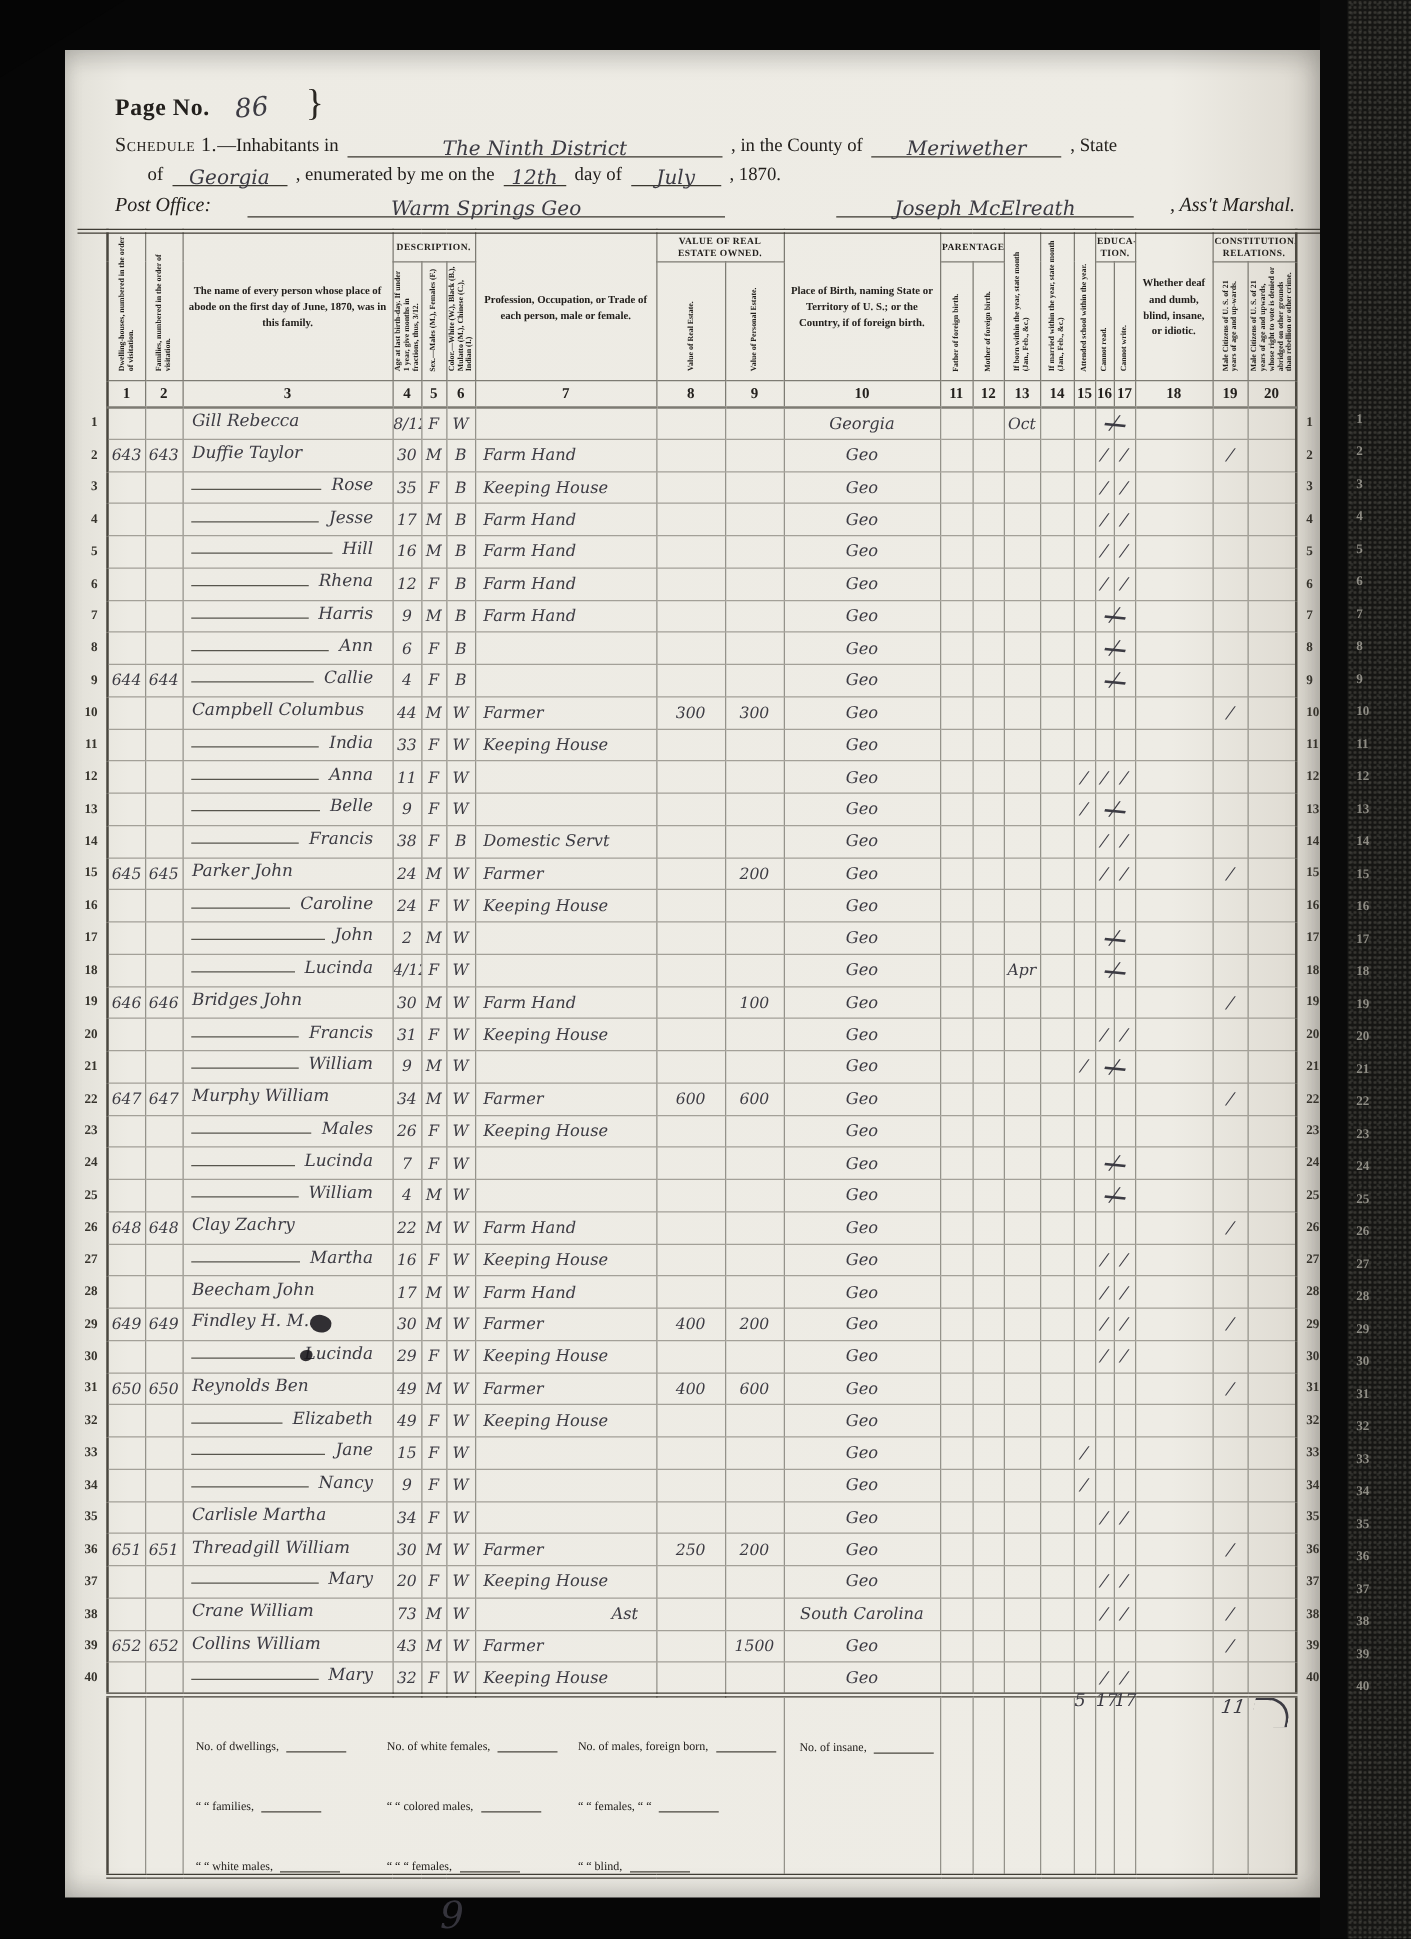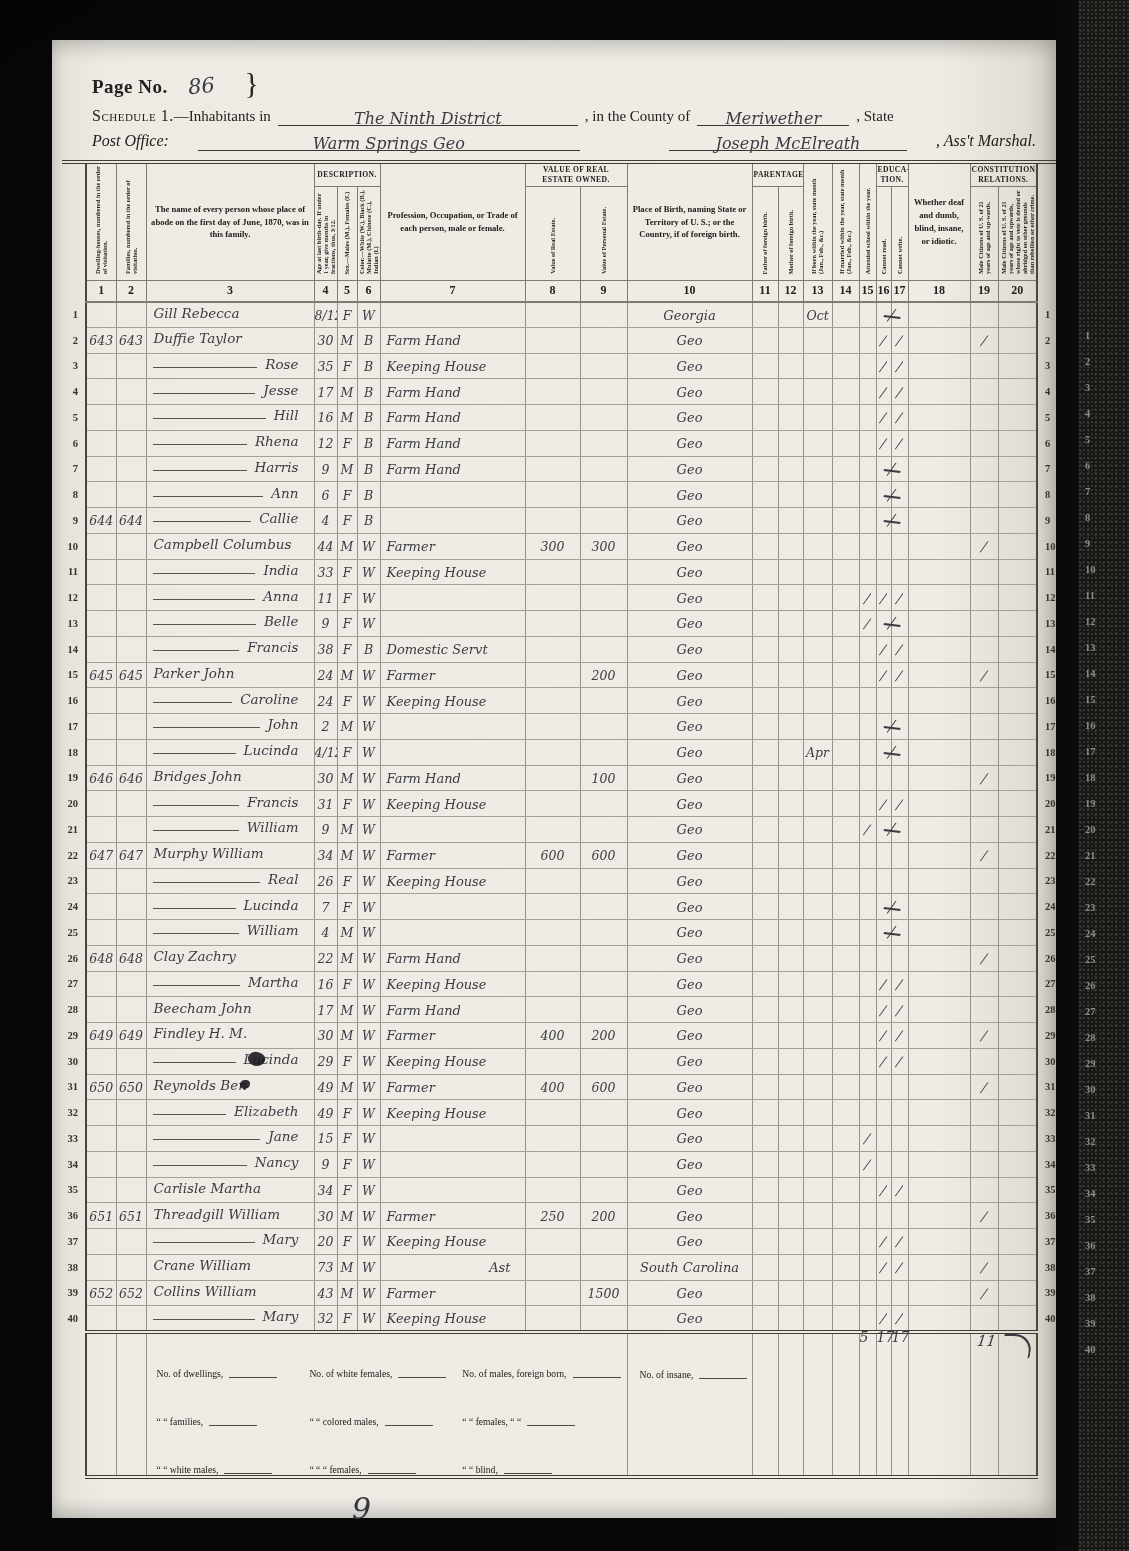--- a/index.html
+++ b/index.html
@@ -109,20 +109,35 @@
         <span>—Inhabitants in</span>
         <span class="blank w-district">
             <span class="hw">The Ninth District</span>
           </span>
         <span>, in the County of</span>
         <span class="blank w-county">
             <span class="hw">Meriwether</span>
           </span>
         <span>, State</span>
       </div>
+      <div class="hdr-row3">
+        <span>of</span>
+        <span class="blank w-state">
+            <span class="hw">Georgia</span>
+          </span>
+        <span>, enumerated by me on the</span>
+        <span class="blank w-day">
+            <span class="hw">12th</span>
+          </span>
+        <span>day of</span>
+        <span class="blank w-month">
+            <span class="hw">July</span>
+          </span>
+        <span>, 1870.</span>
+      </div>
       <div class="hdr-row4">
         <span>Post Office:</span>
         <span class="blank w-po">
             <span class="hw">Warm Springs Geo</span>
           </span>
         <span class="spacer"></span>
         <span class="blank w-marshal">
             <span class="hw">Joseph McElreath</span>
           </span>
         <span>, Ass't Marshal.</span>
@@ -850,21 +865,21 @@
             <td class="edge-r"></td>
             <td class="gut gr">22</td>
           </tr>
           <tr>
             <td class="gut gl">23</td>
             <td class="edge-l hwc"></td>
             <td class="hwc"></td>
             <td class="">
               <div class="nwrap">
                 <span class="ditto"></span>
-                <span class="hw nm">Real</span>
+                <span class="hw nm">Males</span>
               </div>
             </td>
             <td class="hwc"><span class="hw hw-sm">26</span></td>
             <td class="hwc"><span class="hw hw-sm">F</span></td>
             <td class="hwc"><span class="hw hw-sm">W</span></td>
             <td class=""><span class="hw oc">Keeping House</span></td>
             <td class="hwc"></td>
             <td class="hwc"></td>
             <td class="hwc"><span class="hw bp">Geo</span></td>
             <td class=""></td>

